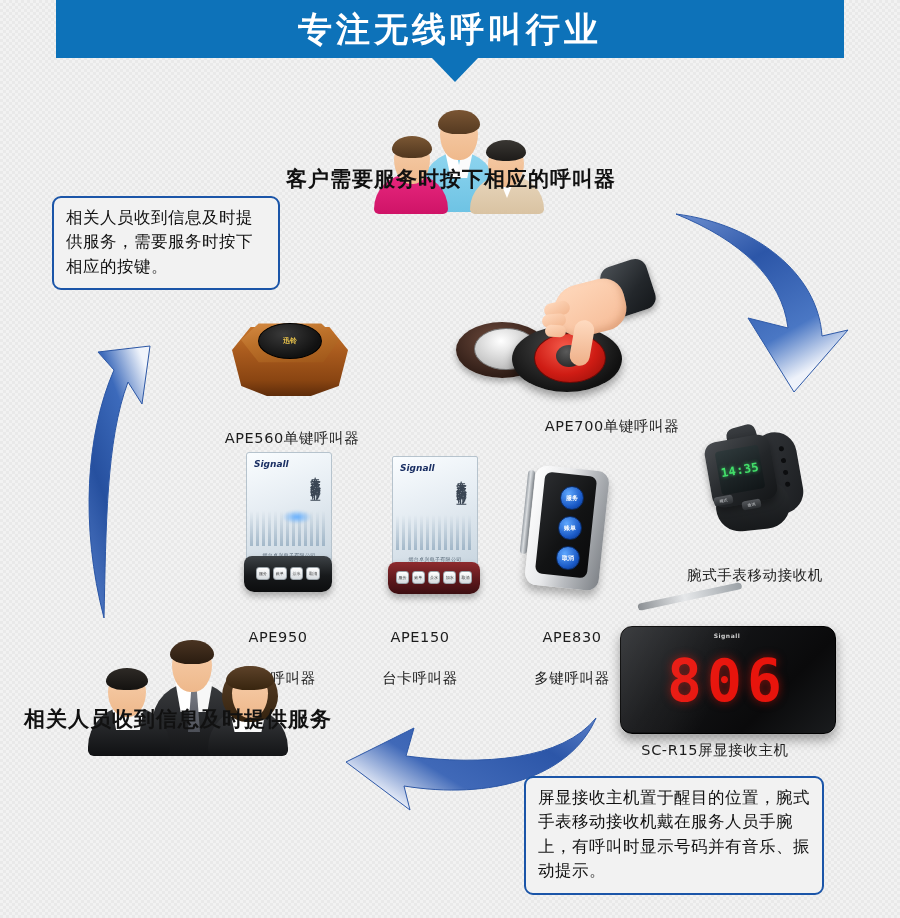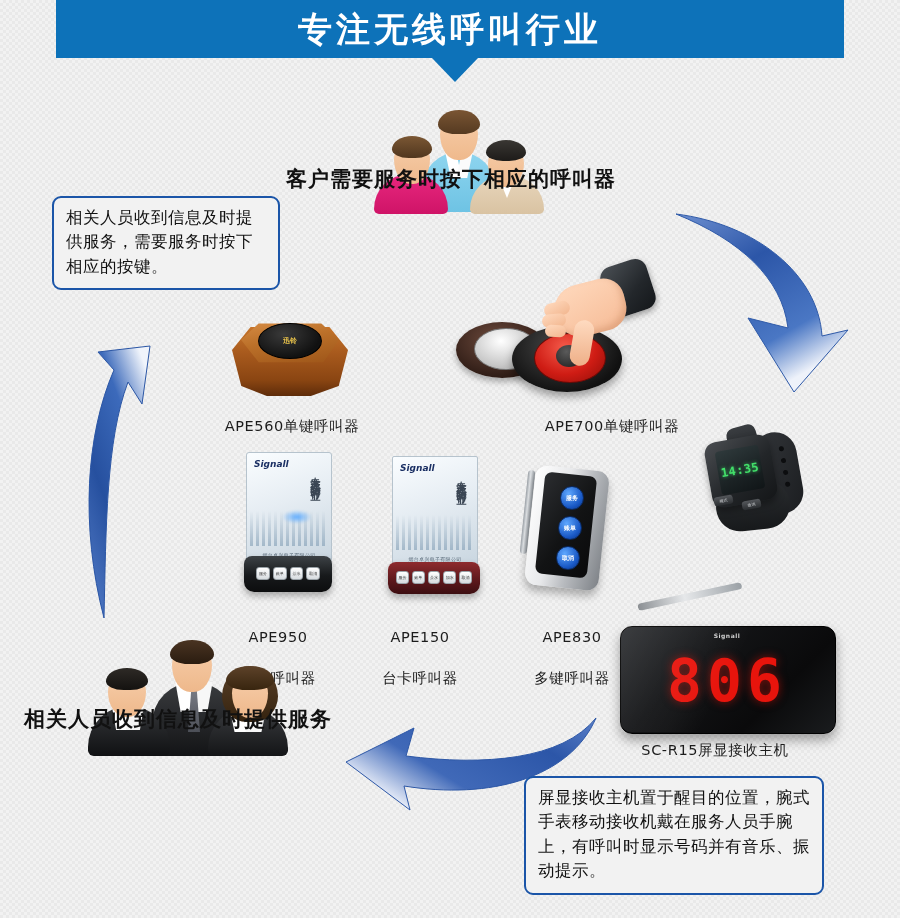--- a/index.html
+++ b/index.html
@@ -371,21 +371,21 @@
     <div id="sleeve"></div>
     <div id="cuff"></div>
     <div id="hand-palm"></div>
     <div class="finger" id="f2"></div>
     <div class="finger" id="f3"></div>
     <div class="finger" id="f4"></div>
     <div class="finger" id="finger-index"></div>
   </div>
 </div>
 
-<div class="prod-label" style="left:192px;top:416px;width:200px;">APE560单键呼叫器</div>
+<div class="prod-label" style="left:192px;top:428px;width:200px;">APE560单键呼叫器</div>
 <div class="prod-label" style="left:502px;top:416px;width:220px;">APE700单键呼叫器</div>
 
 <div class="tablecard" id="dev-ape950" style="left:244px;top:452px;width:88px;height:148px;">
   <div class="card-panel" style="left:2px;top:0;width:84px;height:108px;border-radius:3px;">
     <div class="card-city"></div>
     <div class="card-logo">Signall</div>
     <div class="card-vtext">专注无线呼叫行业</div>
     <div class="card-bottomline">烟台卓兴电子有限公司</div>
   </div>
   <div id="ape950-glow"></div>
@@ -452,20 +452,21 @@
 </div>
 <div class="prod-label" style="left:360px;top:606px;width:120px;">
   <div>APE150</div>
   <div>台卡呼叫器</div>
 </div>
 <div class="prod-label" style="left:512px;top:606px;width:120px;">
   <div>APE830</div>
   <div>多键呼叫器</div>
 </div>
 <div class="prod-label" style="left:660px;top:544px;width:190px;">
+  <div>腕式手表移动接收机</div>
 </div>
 
 <div id="dev-scr15">
   <div id="scr15-antenna"></div>
   <div id="scr15-body"></div>
   <div id="scr15-logo">Signall</div>
   <div id="scr15-digits">806</div>
   <div id="scr15-gloss"></div>
 </div>
 <div class="prod-label" style="left:590px;top:740px;width:250px;">SC-R15屏显接收主机</div>

